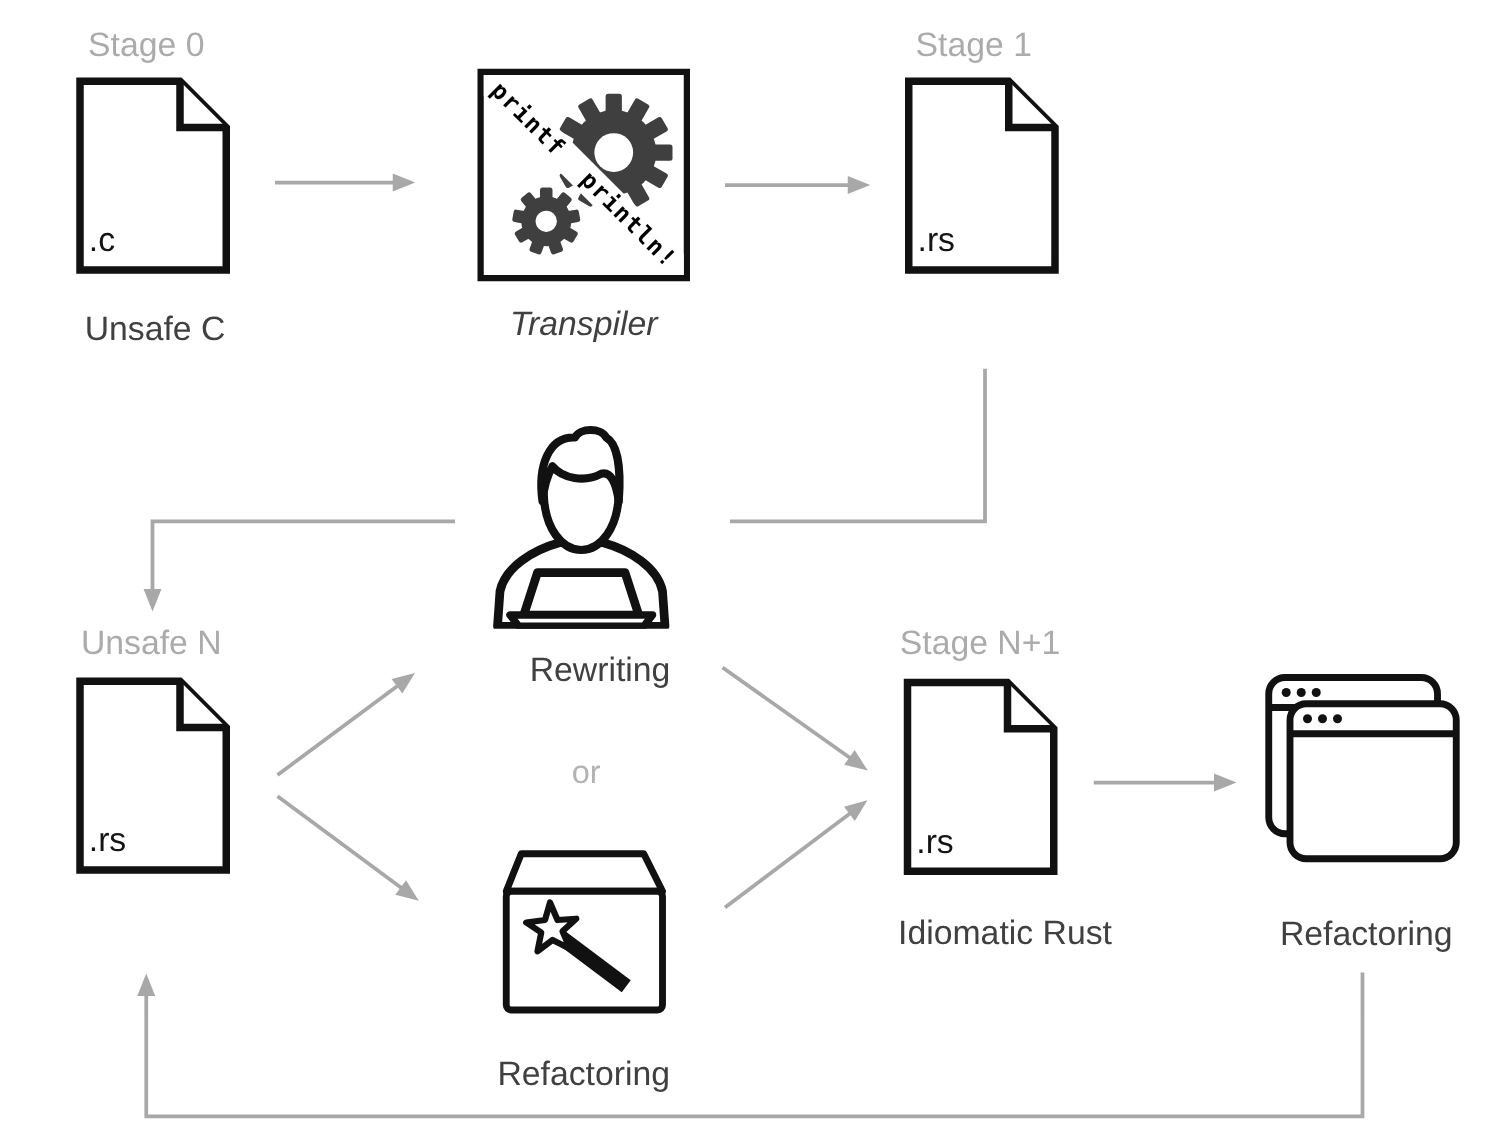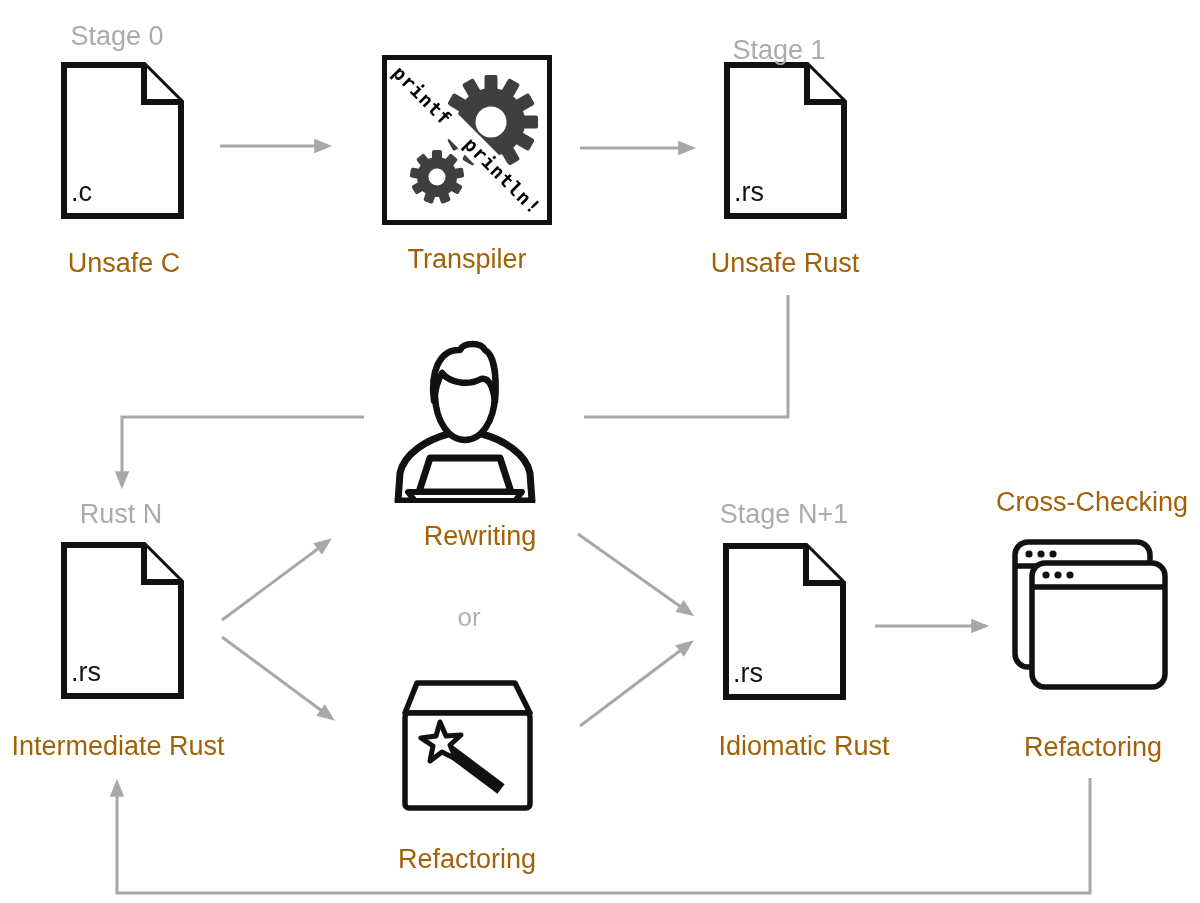--- a/index.html
+++ b/index.html
@@ -3,21 +3,21 @@
 <meta charset="utf-8">
 <style>
   html,body{margin:0;padding:0;background:#fff;}
   #canvas{
     position:relative;width:1200px;height:903px;background:#ffffff;
     font-family:"Liberation Sans",sans-serif;overflow:hidden;
   }
   #connectors{position:absolute;left:0;top:0;z-index:1;}
   .node-label{
     position:absolute;transform:translateX(-50%);
-    font-size:27px;color:#a16207;white-space:nowrap;z-index:3;
+    font-size:27px;color:#404040;white-space:nowrap;z-index:3;
   }
   .stage-label{
     position:absolute;transform:translateX(-50%);
     font-size:27px;color:#ababab;white-space:nowrap;z-index:3;
   }
   .or-label{
     position:absolute;transform:translateX(-50%);
     font-size:26px;color:#b3b3b3;z-index:3;
   }
   .doc{position:absolute;width:125px;height:159px;z-index:2;}
@@ -59,22 +59,22 @@
       <path d="M222,620 L319,548" marker-end="url(#arr)"></path>
       <path d="M222,637 L322,711" marker-end="url(#arr)"></path>
       <path d="M578,534 L681,607" marker-end="url(#arr)"></path>
       <path d="M580,726 L681,650" marker-end="url(#arr)"></path>
       <path d="M875,626 H973" marker-end="url(#arr)"></path>
       <path d="M1090,778 V893 H117 V795" marker-end="url(#arr)"></path>
     </g>
   </svg>
 
   <div class="stage-label" style="left:117px;top:21px;">Stage 0</div>
-  <div class="stage-label" style="left:779px;top:21px;margin-top:14px;">Stage 1</div>
-  <div class="stage-label" style="left:121px;top:499px;">Rust N</div>
+  <div class="stage-label" style="left:779px;top:21px;">Stage 1</div>
+  <div class="stage-label" style="left:121px;top:499px;">Unsafe N</div>
   <div class="stage-label" style="left:784px;top:499px;">Stage N+1</div>
 
   <div class="doc" style="left:60px;top:61px;">
     <svg width="125" height="159" viewBox="0 0 125 159">
       <path d="M4,4 H84 L121,41 V155 H4 Z" fill="#fff" stroke="#111" stroke-width="6"></path>
       <path d="M84,4 V41 H121" fill="#fff" stroke="#111" stroke-width="6"></path>
     </svg>
     <span class="ext">.c</span>
   </div>
   <div class="node-label" style="left:124px;top:248px;">Unsafe C</div>
@@ -108,30 +108,29 @@
           <rect x="45" y="90" width="10" height="13" rx="2" transform="rotate(240 50 117)"></rect>
           <rect x="45" y="90" width="10" height="13" rx="2" transform="rotate(280 50 117)"></rect>
           <rect x="45" y="90" width="10" height="13" rx="2" transform="rotate(320 50 117)"></rect>
           <circle cx="50" cy="117" r="20"></circle>
           <circle cx="50" cy="117" r="8.5" fill="#fff"></circle>
         </g>
       </g>
     </svg>
     <div class="code-band">printf println!</div>
   </div>
-  <div class="node-label" style="left:467px;top:244px;">Transpiler</div>
+  <div class="node-label" style="left:467px;top:244px;font-style:italic;">Transpiler</div>
 
   <div class="doc" style="left:723px;top:61px;">
     <svg width="125" height="159" viewBox="0 0 125 159">
       <path d="M4,4 H84 L121,41 V155 H4 Z" fill="#fff" stroke="#111" stroke-width="6"></path>
       <path d="M84,4 V41 H121" fill="#fff" stroke="#111" stroke-width="6"></path>
     </svg>
     <span class="ext">.rs</span>
   </div>
-  <div class="node-label" style="left:785px;top:248px;">Unsafe Rust</div>
 
   <div class="icon-wrap" style="left:390px;top:337px;">
     <svg width="150" height="166" viewBox="0 0 150 166">
       <g stroke="#111" fill="#fff" stroke-linejoin="round">
         <path d="M8,164 L10,136 C14,117 36,103 58,97 L92,97 C114,103 136,117 140,136 L142,164 Z" stroke-width="7"></path>
         <path d="M75,16 C96,16 106,33 105,59 C104,85 91,103 75,103 C59,103 46,85 45,59 C44,33 54,16 75,16 Z" stroke-width="6.5"></path>
         <path d="M44,64 C40,36 49,12 70,13 C74,5 91,5 95,13 C104,18 107,38 105,64 C103,50 99,40 91,42 C78,49 60,46 52,36 C48,43 45,53 44,64 Z" stroke-width="6.5"></path>
         <path d="M40,121 L110,121 L121,155 L29,155 Z" stroke-width="7"></path>
         <path d="M18,155 H132 L125,164 H25 Z" stroke-width="6"></path>
       </g>
@@ -141,21 +140,20 @@
 
   <div class="or-label" style="left:469px;top:602px;">or</div>
 
   <div class="doc" style="left:60px;top:541px;">
     <svg width="125" height="159" viewBox="0 0 125 159">
       <path d="M4,4 H84 L121,41 V155 H4 Z" fill="#fff" stroke="#111" stroke-width="6"></path>
       <path d="M84,4 V41 H121" fill="#fff" stroke="#111" stroke-width="6"></path>
     </svg>
     <span class="ext">.rs</span>
   </div>
-  <div class="node-label" style="left:118px;top:731px;">Intermediate Rust</div>
 
   <div class="icon-wrap" style="left:400px;top:678px;">
     <svg width="135" height="135" viewBox="0 0 135 135">
       <g stroke="#111" fill="#fff" stroke-linejoin="round">
         <path d="M17,5 H115 L130,35 H5 Z" stroke-width="5.5"></path>
         <rect x="5" y="35" width="125" height="95" rx="4" stroke-width="5.5"></rect>
         <line x1="49" y1="72" x2="101" y2="111" stroke-width="12" stroke="#111"></line>
         <polygon points="40,44 46,58 61,57 50,67 56,81 42,74 30,83 33,68 21,60 36,58" stroke-width="5" fill="#fff"></polygon>
       </g>
     </svg>
@@ -164,21 +162,20 @@
 
   <div class="doc" style="left:722px;top:542px;">
     <svg width="125" height="159" viewBox="0 0 125 159">
       <path d="M4,4 H84 L121,41 V155 H4 Z" fill="#fff" stroke="#111" stroke-width="6"></path>
       <path d="M84,4 V41 H121" fill="#fff" stroke="#111" stroke-width="6"></path>
     </svg>
     <span class="ext">.rs</span>
   </div>
   <div class="node-label" style="left:784px;top:731px;margin-left:20px;">Idiomatic Rust</div>
 
-  <div class="node-label" style="left:1092px;top:487px;">Cross-Checking</div>
   <div class="icon-wrap" style="left:1012px;top:539px;">
     <svg width="156" height="152" viewBox="0 0 156 152">
       <g stroke="#111" fill="#fff" stroke-width="5.5">
         <rect x="3" y="3" width="135" height="125" rx="13"></rect>
         <line x1="3" y1="27" x2="138" y2="27"></line>
         <g fill="#111" stroke="none">
           <circle cx="17" cy="15" r="3.6"></circle>
             <circle cx="29" cy="15" r="3.6"></circle>
             <circle cx="41" cy="15" r="3.6"></circle>
         </g>

